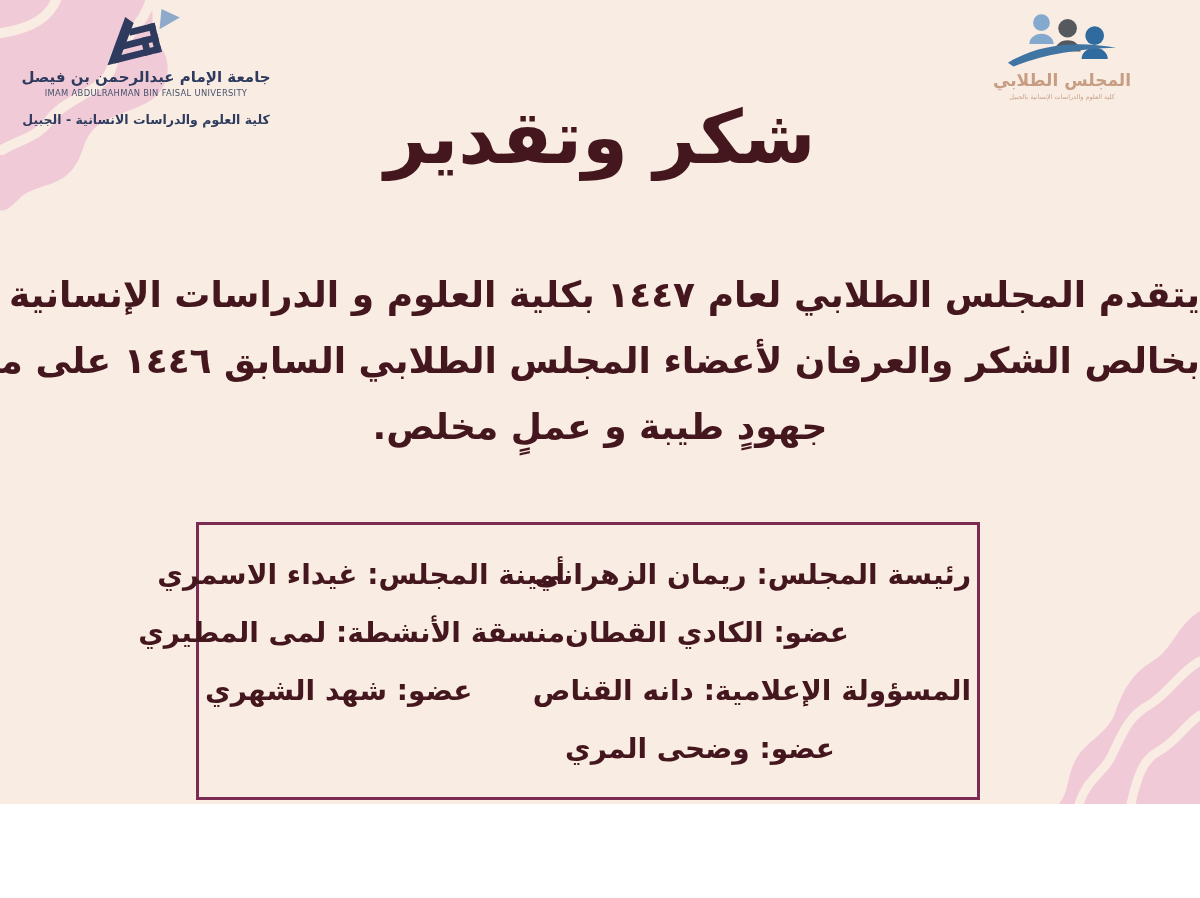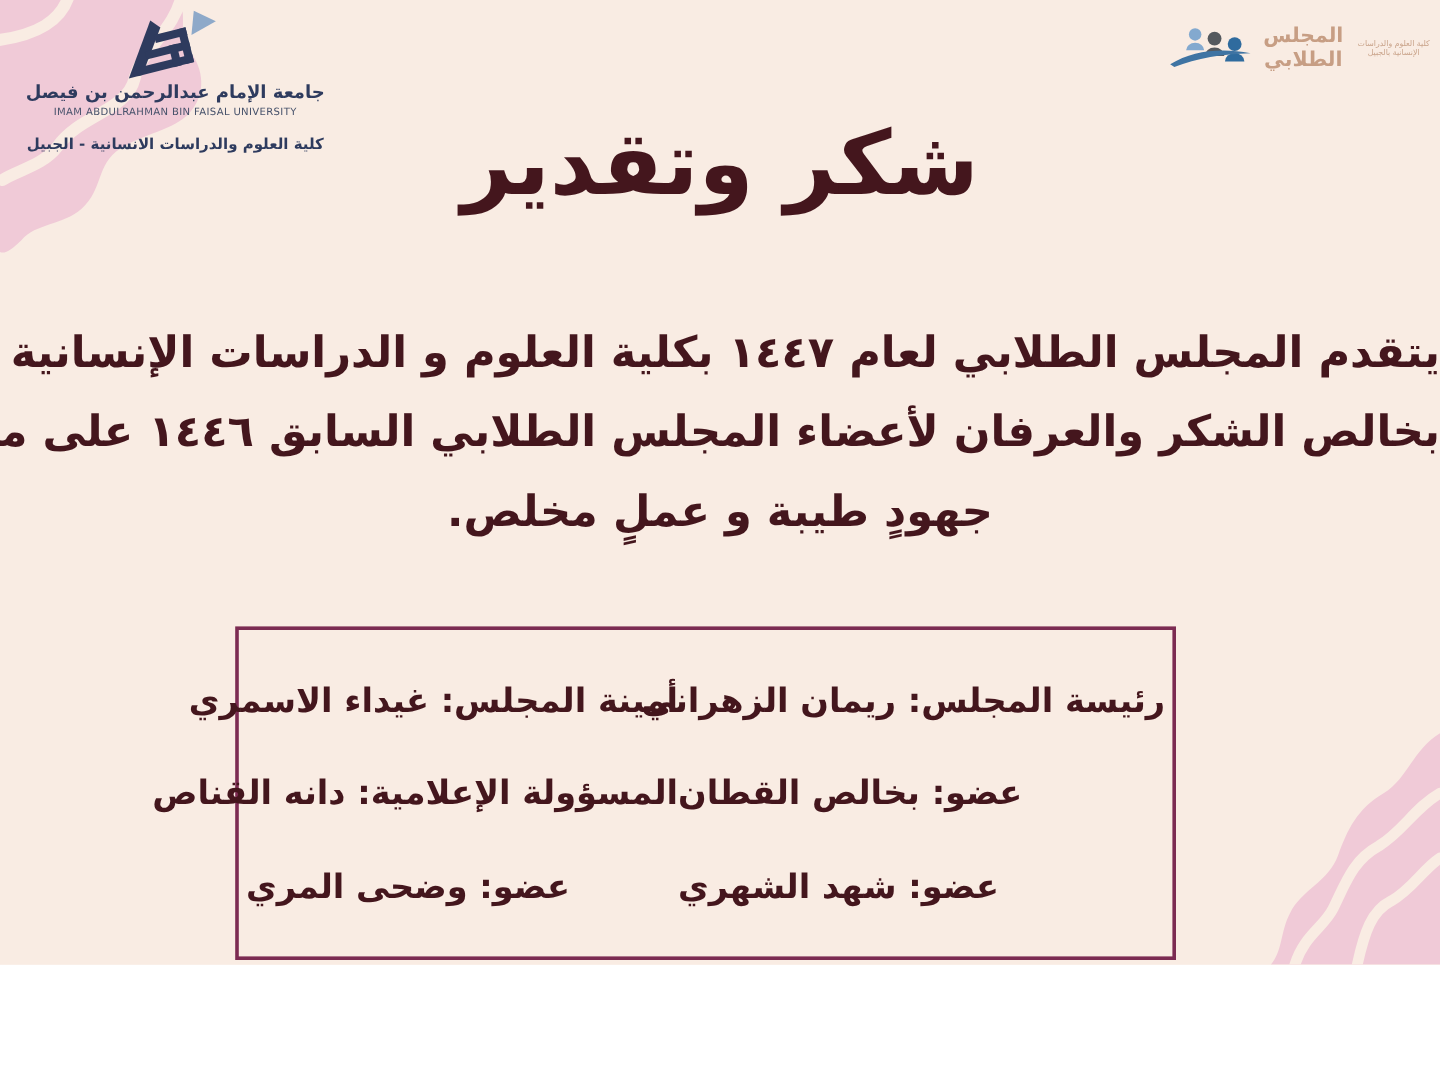--- a/index.html
+++ b/index.html
@@ -28,23 +28,23 @@
     text-align: center;
     z-index: 3;
   }
   .uni-logo .name-ar   { font-size: 15px; font-weight: bold; color: #2e3b5e; margin-top: 2px; }
   .uni-logo .name-en   { font-size: 8.4px; color: #47526b; letter-spacing: 0.3px; margin-top: 2px; }
   .uni-logo .college-ar{ font-size: 12.5px; font-weight: bold; color: #2e3b5e; margin-top: 14px; }
 
   
   .council-logo {
     position: absolute;
-    top: 10px; right: 6px;
+    top: 10px; right: 28px;
     width: 220px;
-    display: flex; flex-direction: row; align-items: center;
+    display: flex; flex-direction: column; align-items: center;
     text-align: center;
     z-index: 3;
   }
   .council-logo .title-ar    { font-size: 17px; font-weight: bold; color: #c79e84; margin-top: 3px; }
   .council-logo .subtitle-ar { font-size: 6.5px; color: #c9a38a; margin-top: 3px; }
 
   
   .main-title {
     position: absolute;
     top: 94px; left: 0;
@@ -155,20 +155,21 @@
   <div class="body-text">
     <div class="line">يتقدم المجلس الطلابي لعام ١٤٤٧ بكلية العلوم و الدراسات الإنسانية بالجبيل</div>
     <div class="line">بخالص الشكر والعرفان لأعضاء المجلس الطلابي السابق ١٤٤٦ على ما قدموه من</div>
     <div class="line">جهودٍ طيبة و عملٍ مخلص.</div>
   </div>
 
   <div class="members-box">
     <div class="members-grid">
       <div class="member-item">رئيسة المجلس: ريمان الزهراني</div>
       <div class="member-item">أمينة المجلس: غيداء الاسمري</div>
-      <div class="member-item">عضو: بخالص القطان</div>
+      <div class="member-item">عضو: الكادي القطان</div>
+      <div class="member-item">منسقة الأنشطة: لمى المطيري</div>
       <div class="member-item">المسؤولة الإعلامية: دانه القناص</div>
       <div class="member-item">عضو: شهد الشهري</div>
       <div class="member-item">عضو: وضحى المري</div>
     </div>
   </div>
 
 </div>
 
 </body></html>

